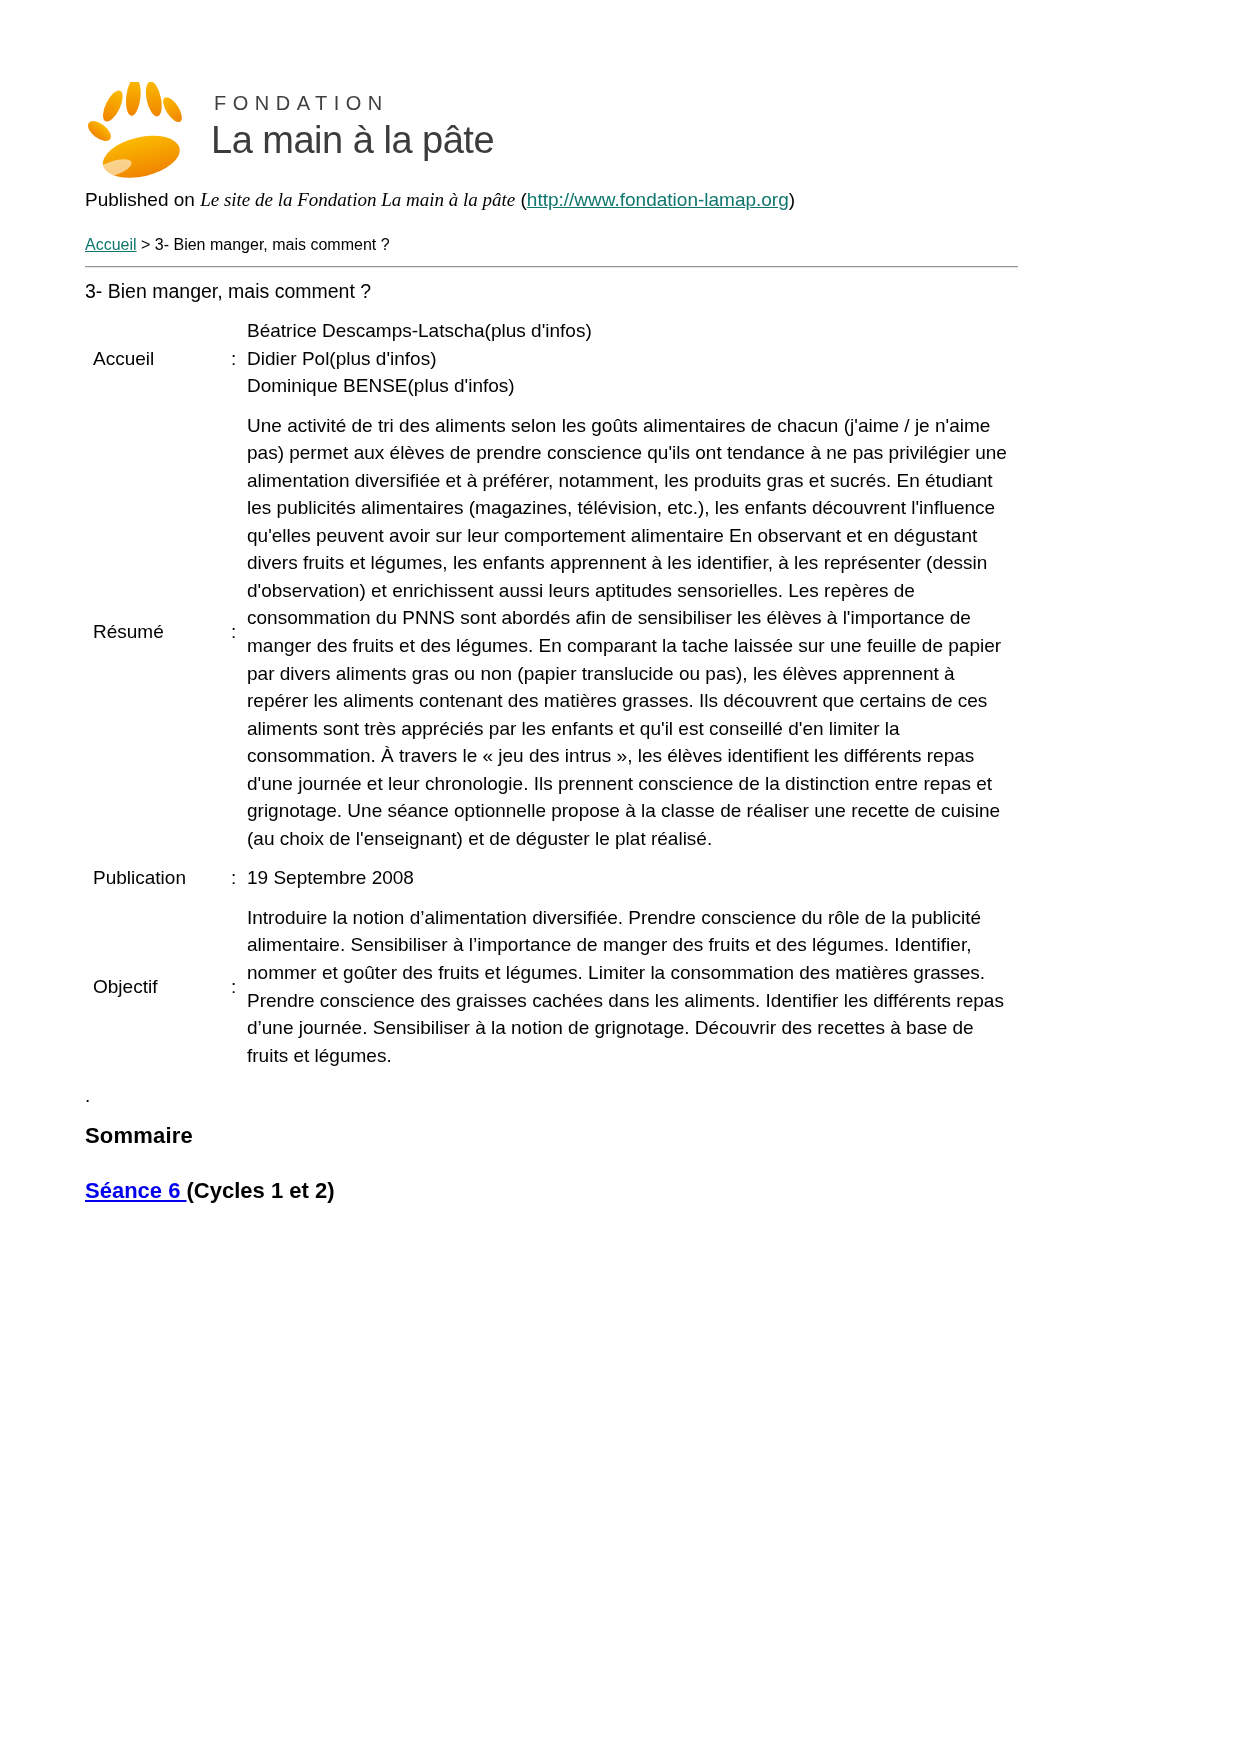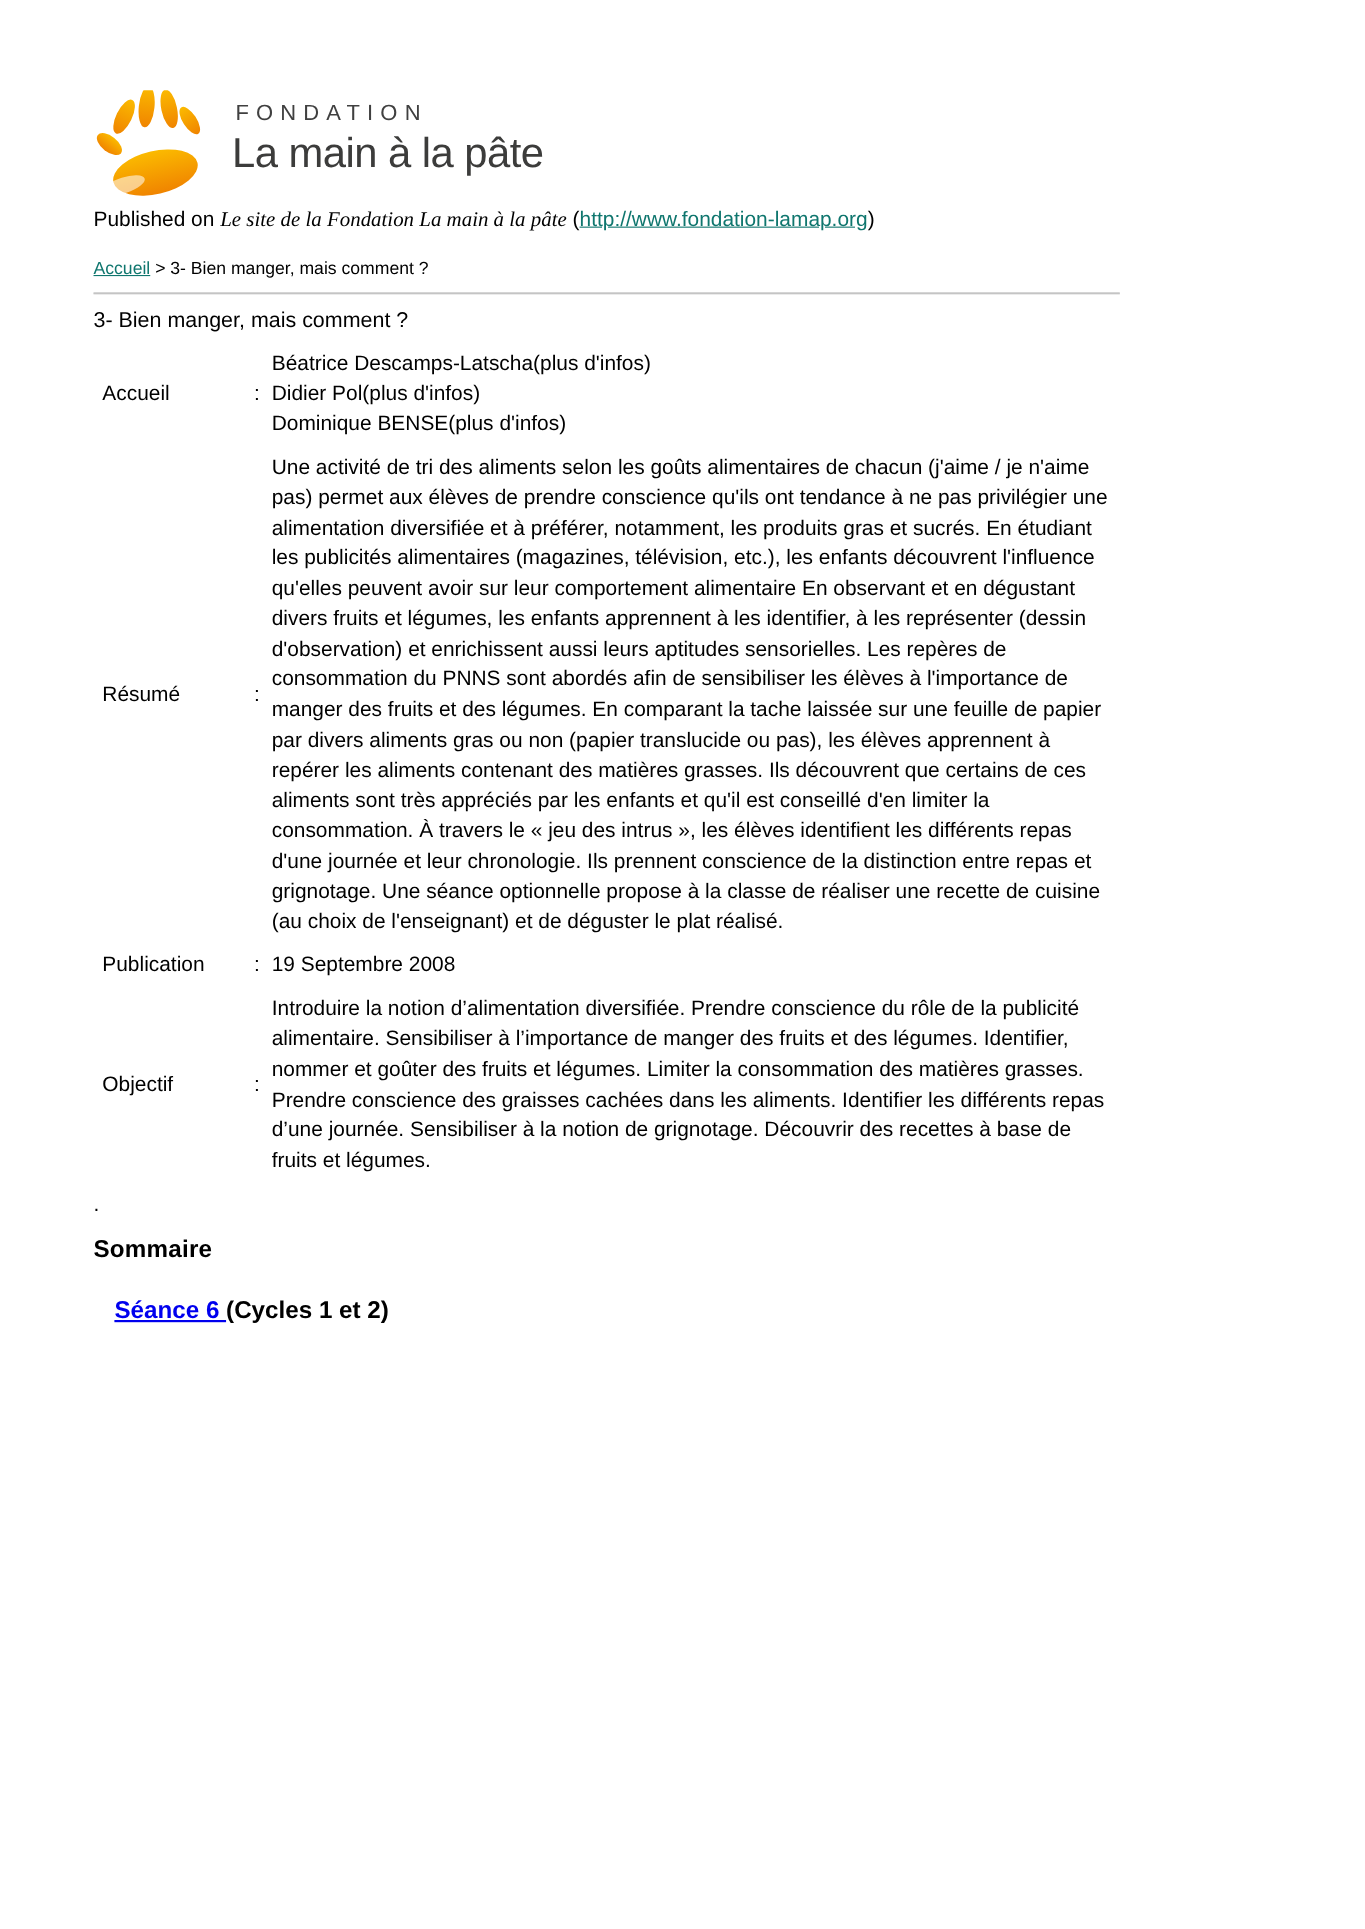--- a/index.html
+++ b/index.html
@@ -34,21 +34,21 @@
   .frow { display:flex; }
   .frow + .frow { margin-top:12px; }
   .flabel { width:146px; padding-left:8px; flex:none; display:flex; align-items:center; }
   .fcolon { width:16px; flex:none; display:flex; align-items:center; }
   .fvalue { flex:1; }
   .pre { white-space:pre-line; }
 
   .dot { margin-top:16px; font-size:19px; }
 
   .som-heading { margin-top:16px; font-size:22px; font-weight:bold; letter-spacing:0.2px; }
-  .som-list { margin-top:26px; font-size:22px; font-weight:bold; line-height:32.5px;margin-left:19px; }
+  .som-list { margin-top:26px; font-size:22px; font-weight:bold; line-height:32.5px; }
   .som-line { white-space:pre-wrap; }
   a.som-link { color:#0000ee; text-decoration:underline; cursor:pointer; }
 </style>
 </head>
 <body>
 
 <div class="page">
 
   <div class="logo-row">
     <svg class="hand-svg" viewBox="0 0 130 110" aria-hidden="true">

